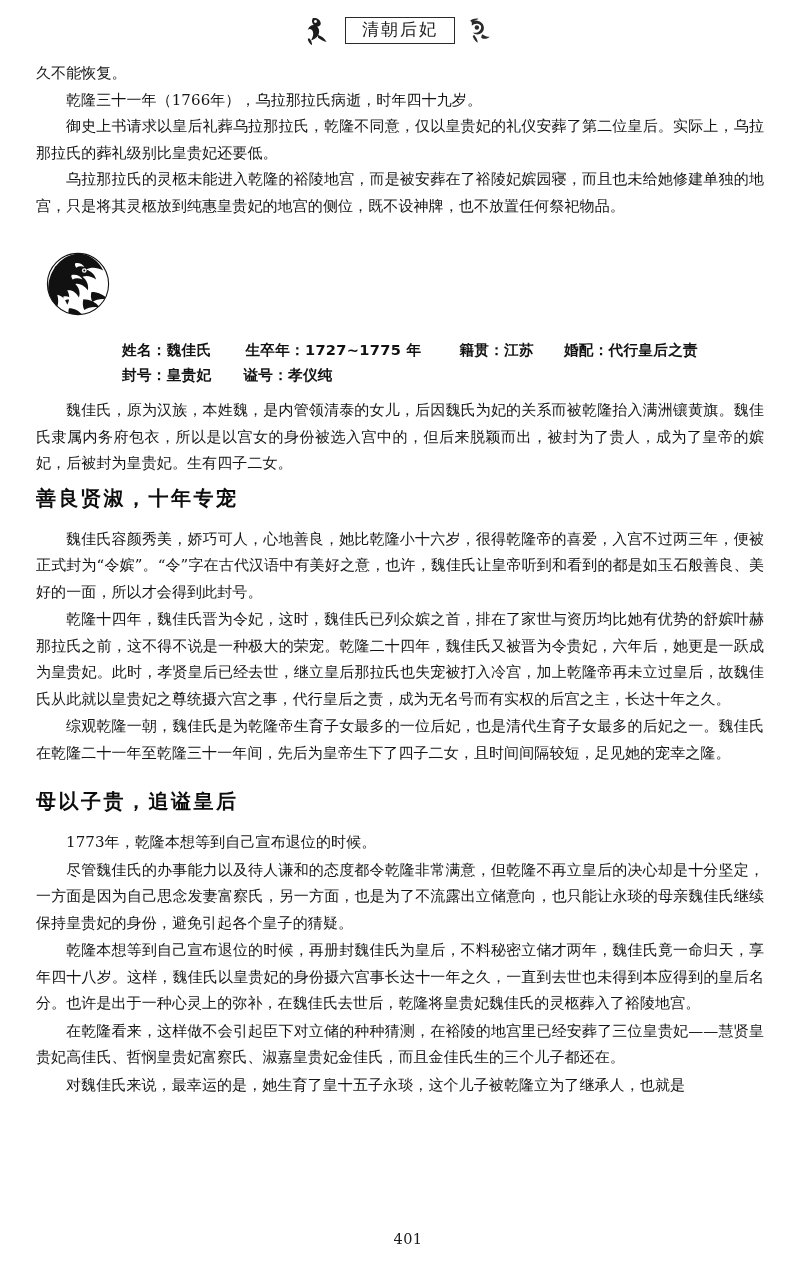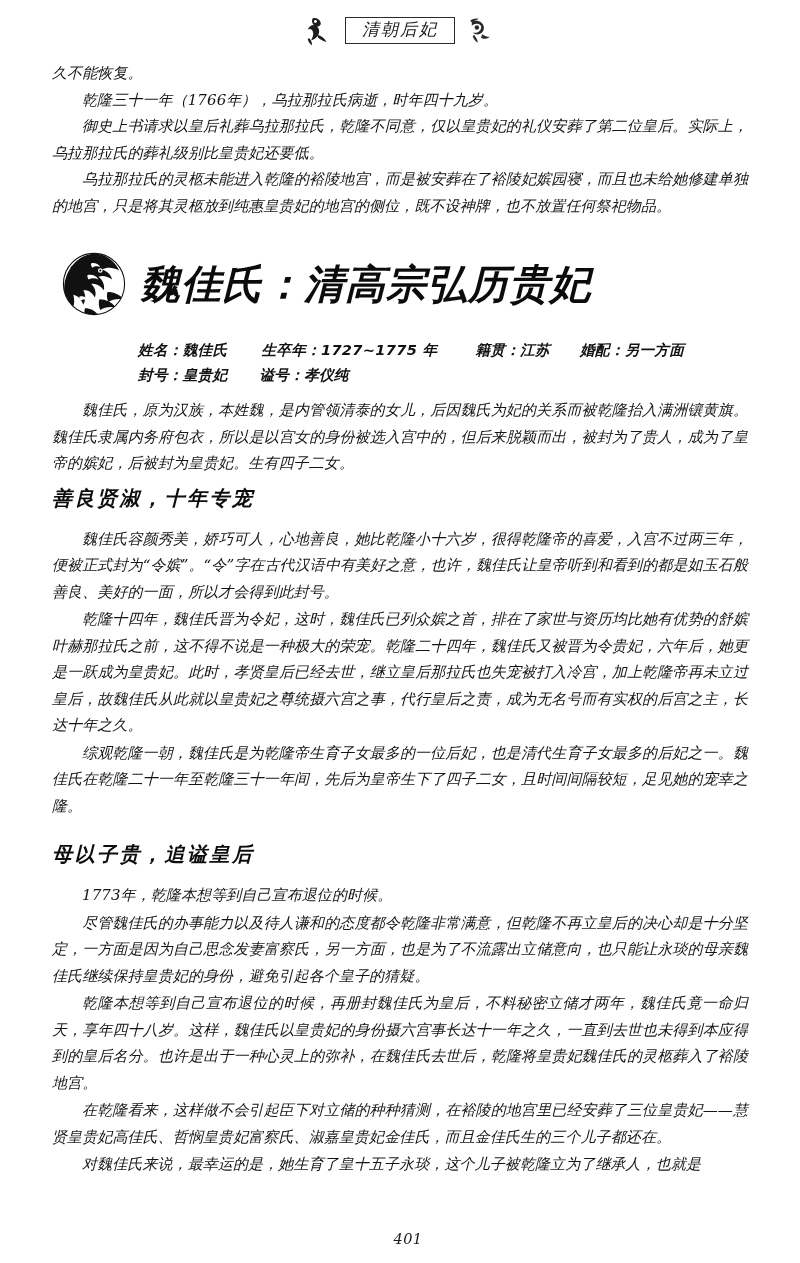--- a/index.html
+++ b/index.html
@@ -14,22 +14,21 @@
     color: #111111;
     overflow: hidden;
     position: relative;
   }
 
   .page {
     position: relative;
     width: 800px;
     height: 1263px;
     box-sizing: border-box;
-    padding: 0 52px;
-    font-style: italic;
+    padding: 0 36px;
   }
 
   
   .runhead {
     height: 60px;
     display: flex;
     align-items: center;
     justify-content: center;
     gap: 10px;
     position: relative;
@@ -193,21 +192,20 @@
         <path fill="#111111" d="M30 70 C36 70 42 73 45 78 C39 77 34 78 31 81 C29 77 29 73 30 70 Z"></path>
         <path fill="#ffffff" d="M37 20 C41 19 45 21 47 24 C44 23 41 23 38 25 C37 23 36 21 37 20 Z"></path>
         <circle cx="47" cy="28" r="2.6" fill="#ffffff"></circle>
         <circle cx="47" cy="28" r="1.2" fill="#111111"></circle>
         <path fill="#ffffff" d="M33 33 C38 32 43 34 45 38 C41 36 37 36 34 38 C33 36 32 34 33 33 Z"></path>
         <path fill="#ffffff" d="M24 57 C28 56 32 58 33 61 C30 60 27 60 25 62 C24 60 23 58 24 57 Z"></path>
         <circle cx="57" cy="44" r="3.2" fill="#ffffff"></circle>
       </g>
       <circle cx="40" cy="43" r="34" fill="none" stroke="#111111" stroke-width="1.2"></circle>
     </svg>
-    <div class="chapter-title">魏佳氏：清高宗弘历贵妃</div>
   </div>
 
   <div class="infoblock">
     <div class="inforow">
       <span class="infofield">
         <span class="infolabel">姓名：</span>
         <span class="infovalue">魏佳氏</span>
       </span>
       <span class="gap-a"></span>
       <span class="infofield">
@@ -215,21 +213,21 @@
         <span class="infovalue">1727~1775 年</span>
       </span>
       <span class="gap-b"></span>
       <span class="infofield">
         <span class="infolabel">籍贯：</span>
         <span class="infovalue">江苏</span>
       </span>
       <span class="gap-c"></span>
       <span class="infofield">
         <span class="infolabel">婚配：</span>
-        <span class="infovalue">另一方面</span>
+        <span class="infovalue">代行皇后之责</span>
       </span>
     </div>
     <div class="inforow">
       <span class="infofield">
         <span class="infolabel">封号：</span>
         <span class="infovalue">皇贵妃</span>
       </span>
       <span class="gap-d"></span>
       <span class="infofield">
         <span class="infolabel">谥号：</span>

